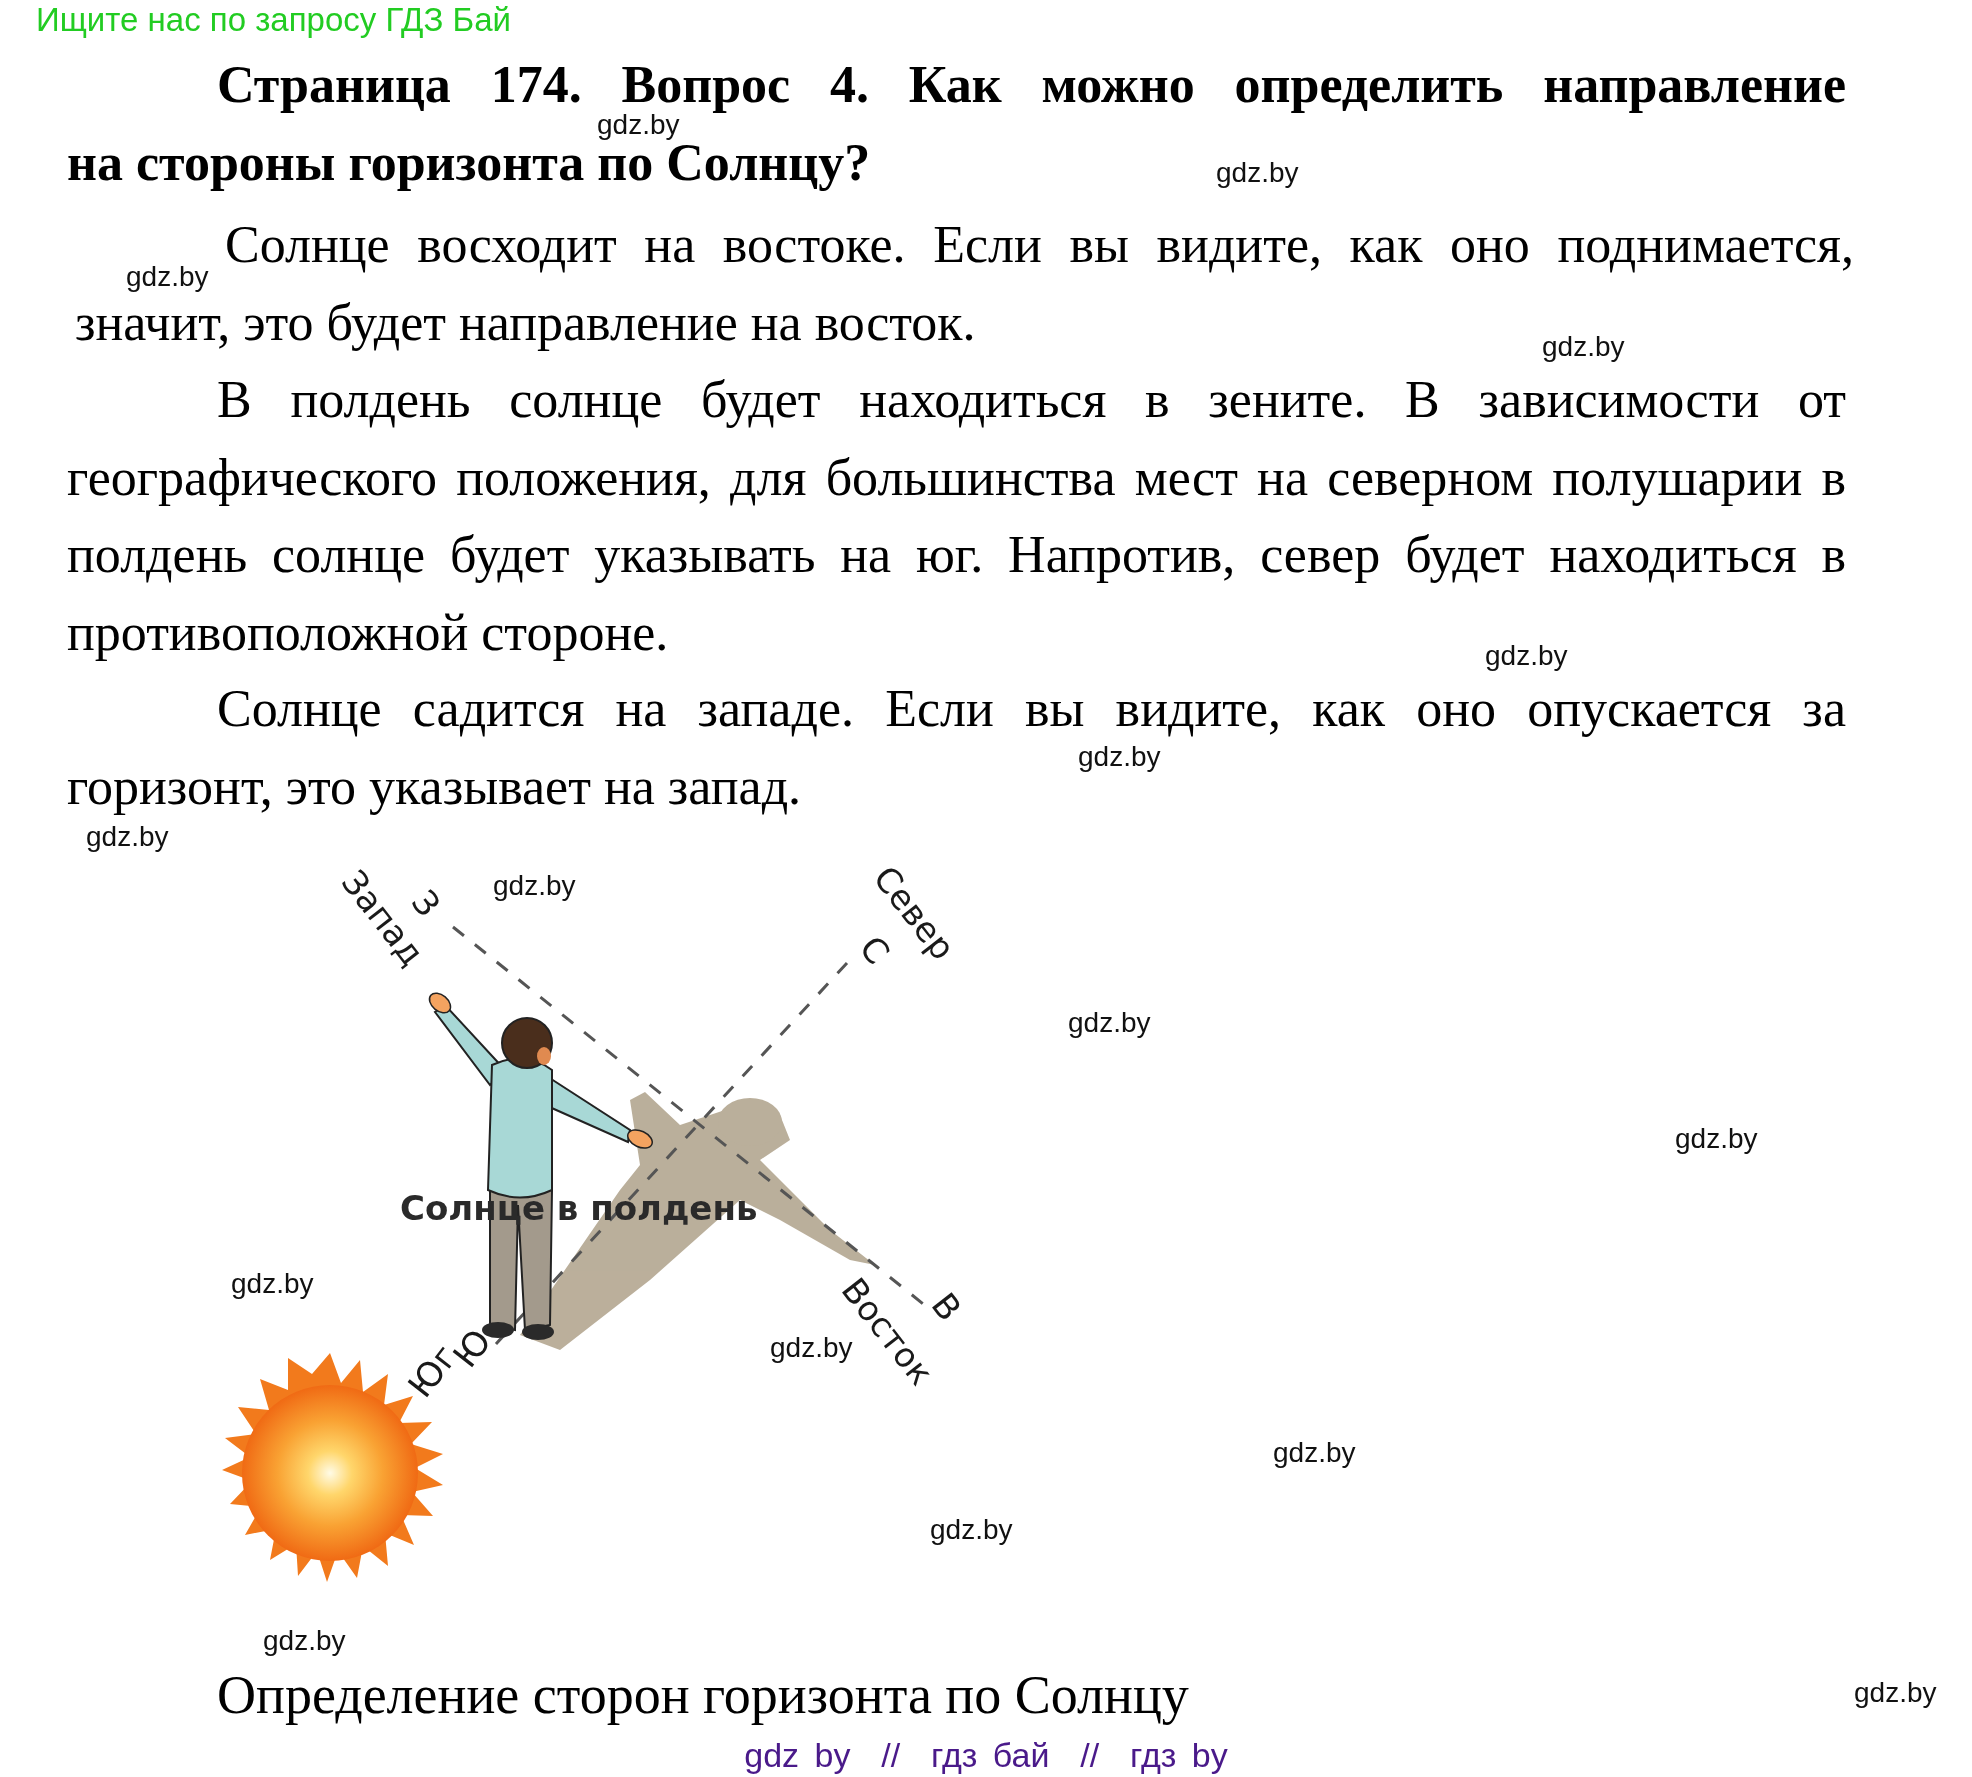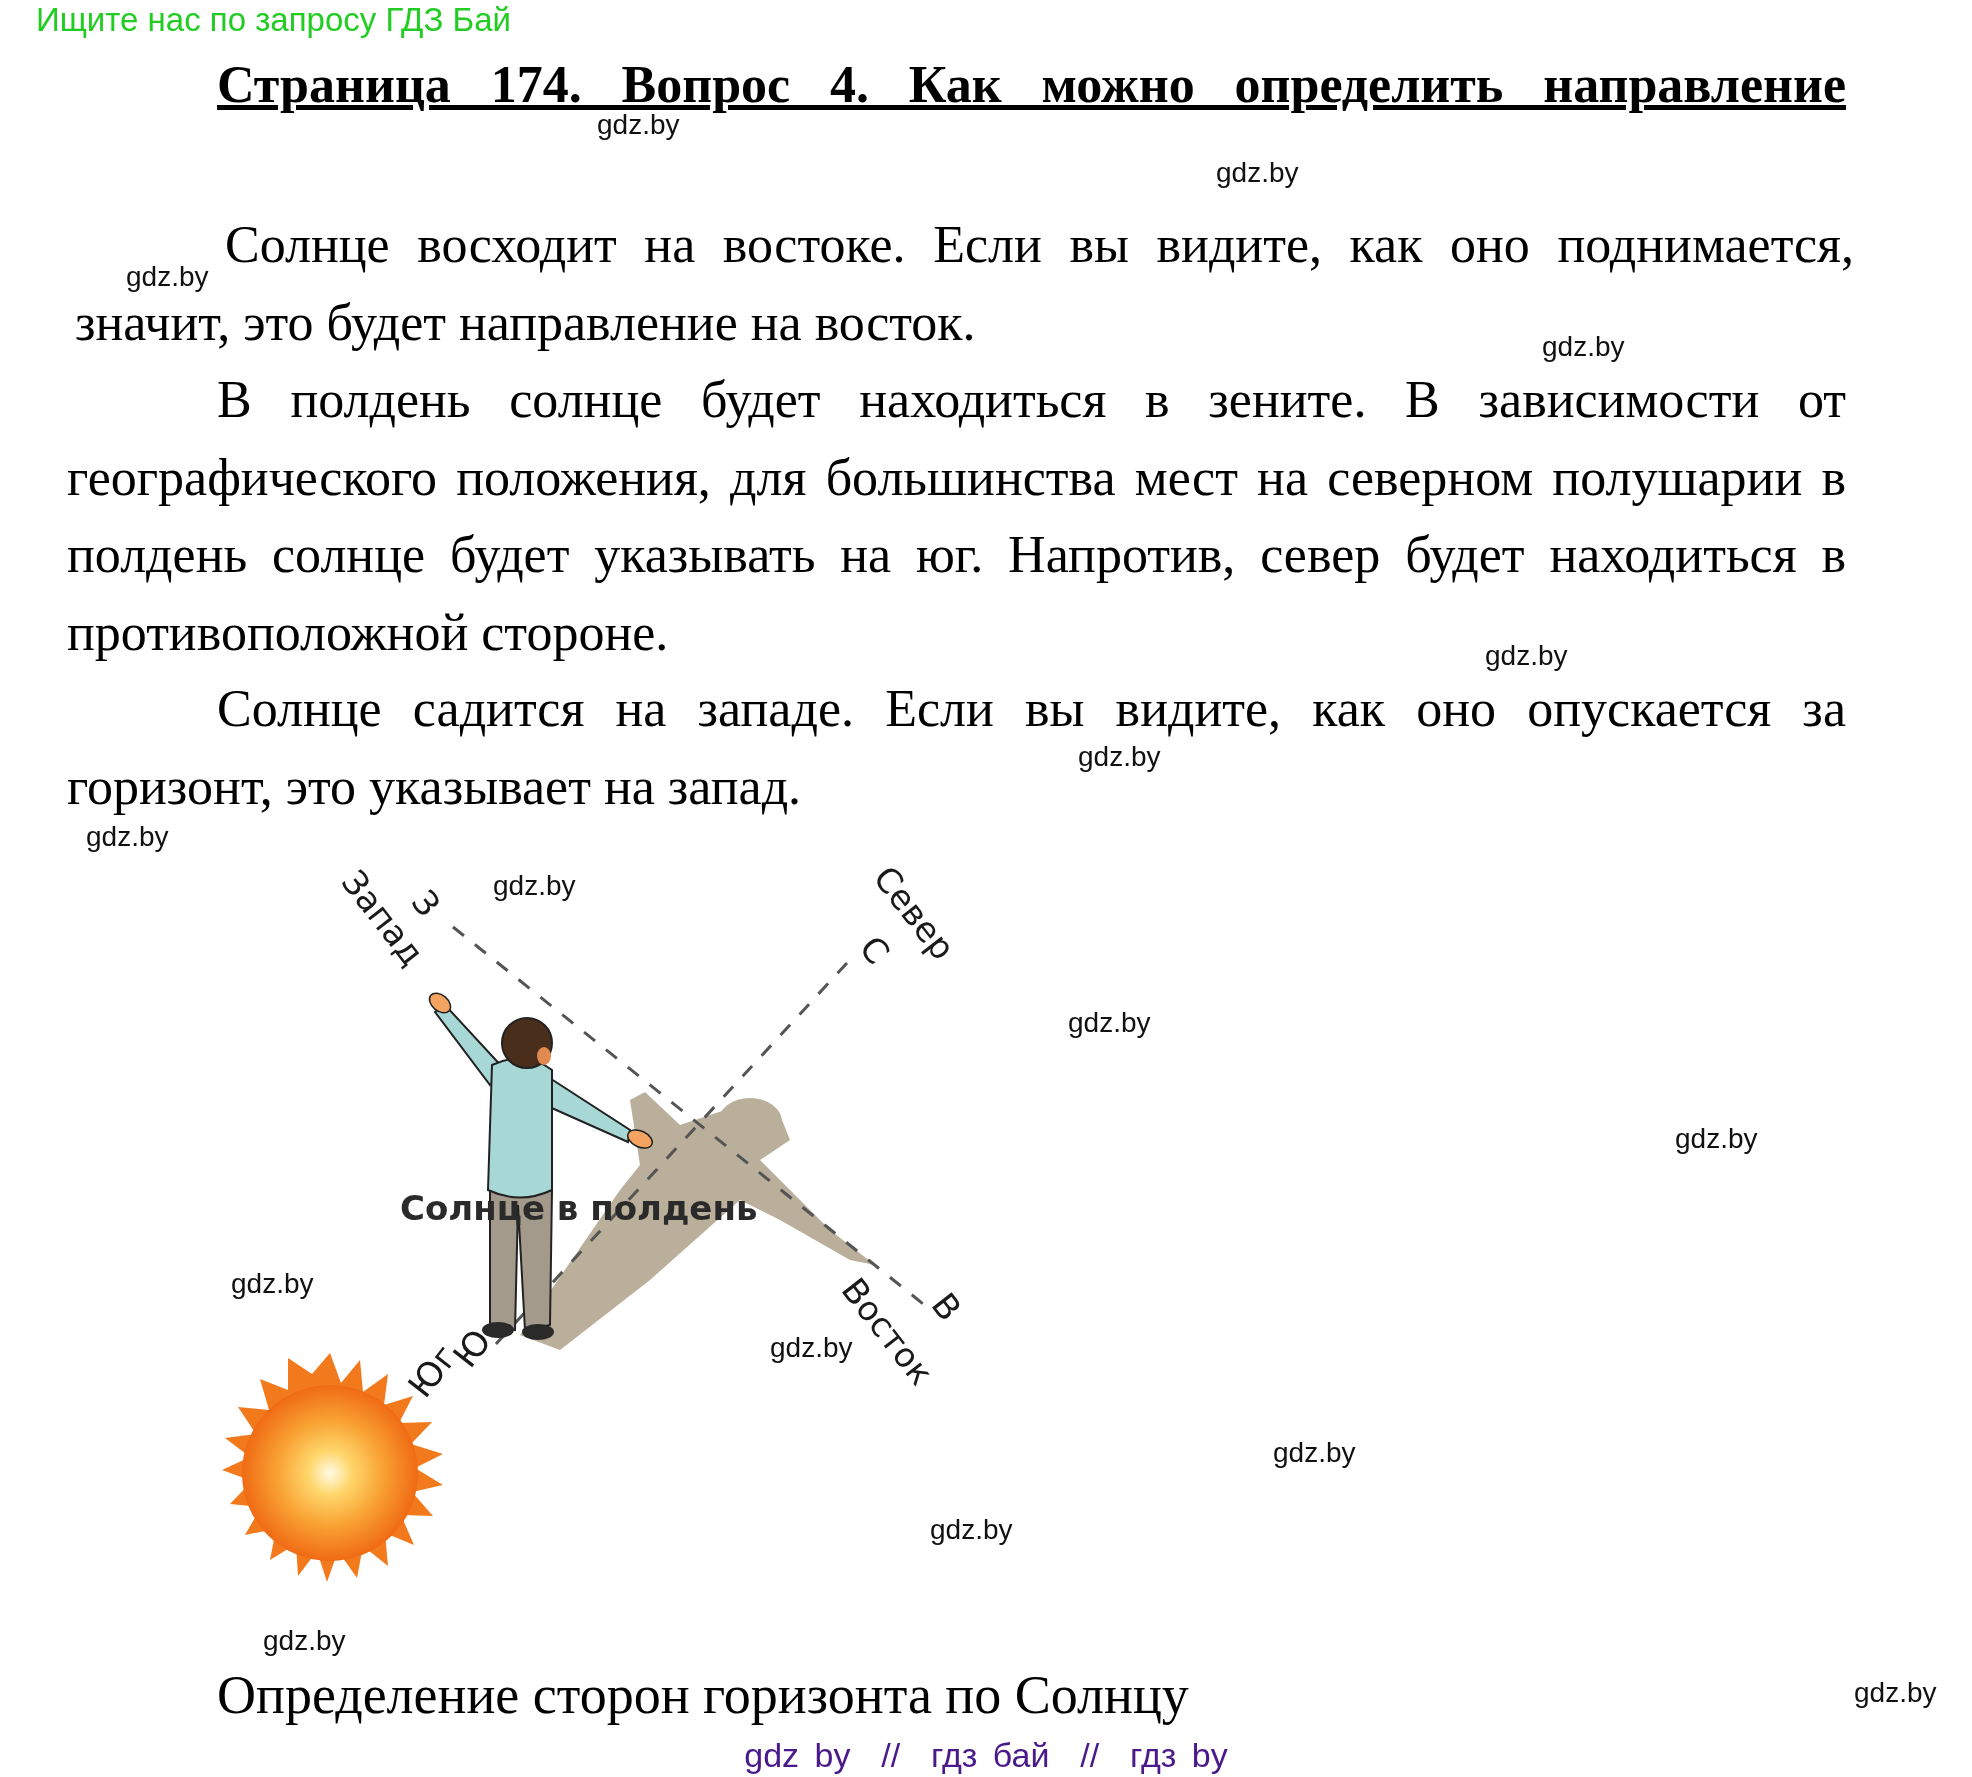--- a/index.html
+++ b/index.html
@@ -1,34 +1,35 @@
 <!DOCTYPE html>
 <html><head>
 <meta charset="utf-8">
 <style>
   html, body { margin:0; padding:0; background:#ffffff; }
   body { width:1972px; height:1777px; position:relative; overflow:hidden; font-family:"Liberation Serif", serif; color:#000; }
   .abs { position:absolute;text-align:center; }
   .top-banner { left:0; width:1972px; top:0; text-align:left; font-family:"Liberation Sans", sans-serif; font-size:33px; color:#22cc22; line-height:36px;padding-left:36px; }
   .title { left:67px; width:1779px; font-family:"Liberation Serif", serif; font-weight:bold; font-size:52px; line-height:78px; text-align:justify; text-align-last:left; }
-  .title .l1 { display:block; text-indent:150px; text-align:justify; text-align-last:justify;text-decoration:underline; }
+  .title .l1 { display:block; text-indent:150px; text-align:justify; text-align-last:justify; }
   .para { left:67px; width:1779px; font-size:52px; line-height:77.5px; text-align:justify; text-indent:150px; }
   .wm { font-family:"Liberation Sans", sans-serif; font-size:28px; color:#111; line-height:30px; white-space:nowrap; }
   .caption { left:217px; font-size:54px; line-height:60px; white-space:nowrap; }
   .footer { left:0; width:1972px; text-align:center; font-family:"Liberation Sans", sans-serif; font-size:34px; color:#4a1a8a; line-height:38px; word-spacing:6px; }
   .diagram { left:200px; top:860px; width:820px; height:760px; }
   .diag-label { font-family:"DejaVu Sans", sans-serif; fill:#1a1a1a; }
 </style>
 </head>
 <body>
 
 <div class="abs top-banner" style="top:2px;">Ищите нас по запросу ГДЗ Бай</div>
 
 <div class="abs title" style="top:46px;">
   <span class="l1">Страница 174. Вопрос 4. Как можно определить направление</span>
+  <span>на стороны горизонта по Солнцу?</span>
 </div>
 
 <div class="abs para" style="top:206px;margin-left:8px;">Солнце восходит на востоке. Если вы видите, как оно поднимается, значит, это будет направление на восток.</div>
 <div class="abs para" style="top:361px;">В полдень солнце будет находиться в зените. В зависимости от географического положения, для большинства мест на северном полушарии в полдень солнце будет указывать на юг. Напротив, север будет находиться в противоположной стороне.</div>
 <div class="abs para" style="top:670px;">Солнце садится на западе. Если вы видите, как оно опускается за горизонт, это указывает на запад.</div>
 
 <div class="abs diagram">
   <svg width="820" height="760" viewBox="0 0 820 760" xmlns="http://www.w3.org/2000/svg">
     <defs>
       <radialGradient id="sunGrad" cx="50%" cy="50%" r="50%">

